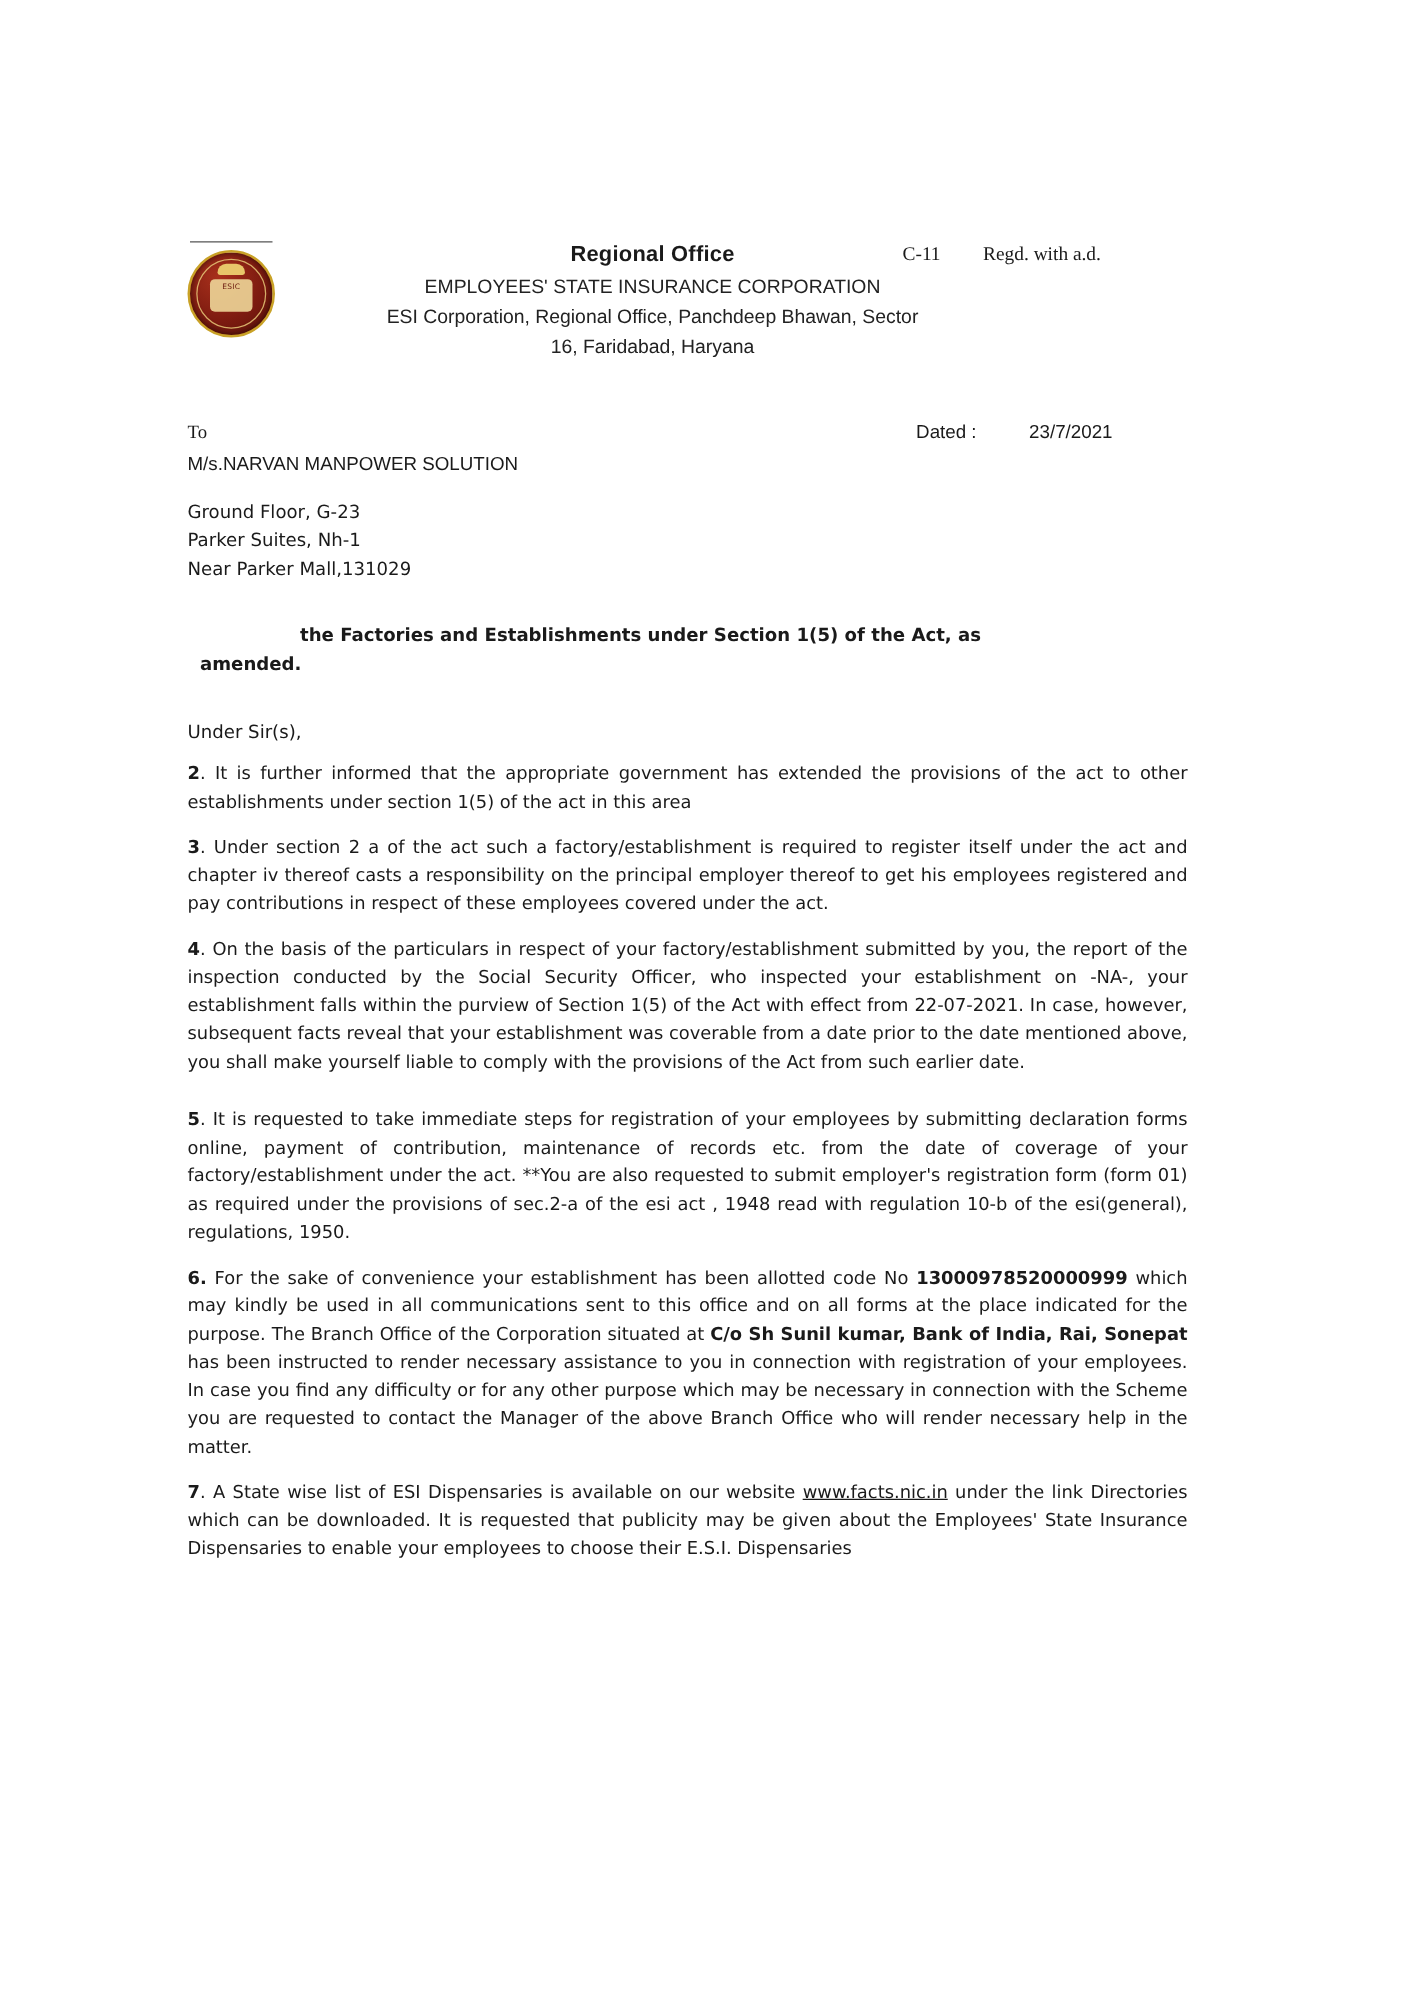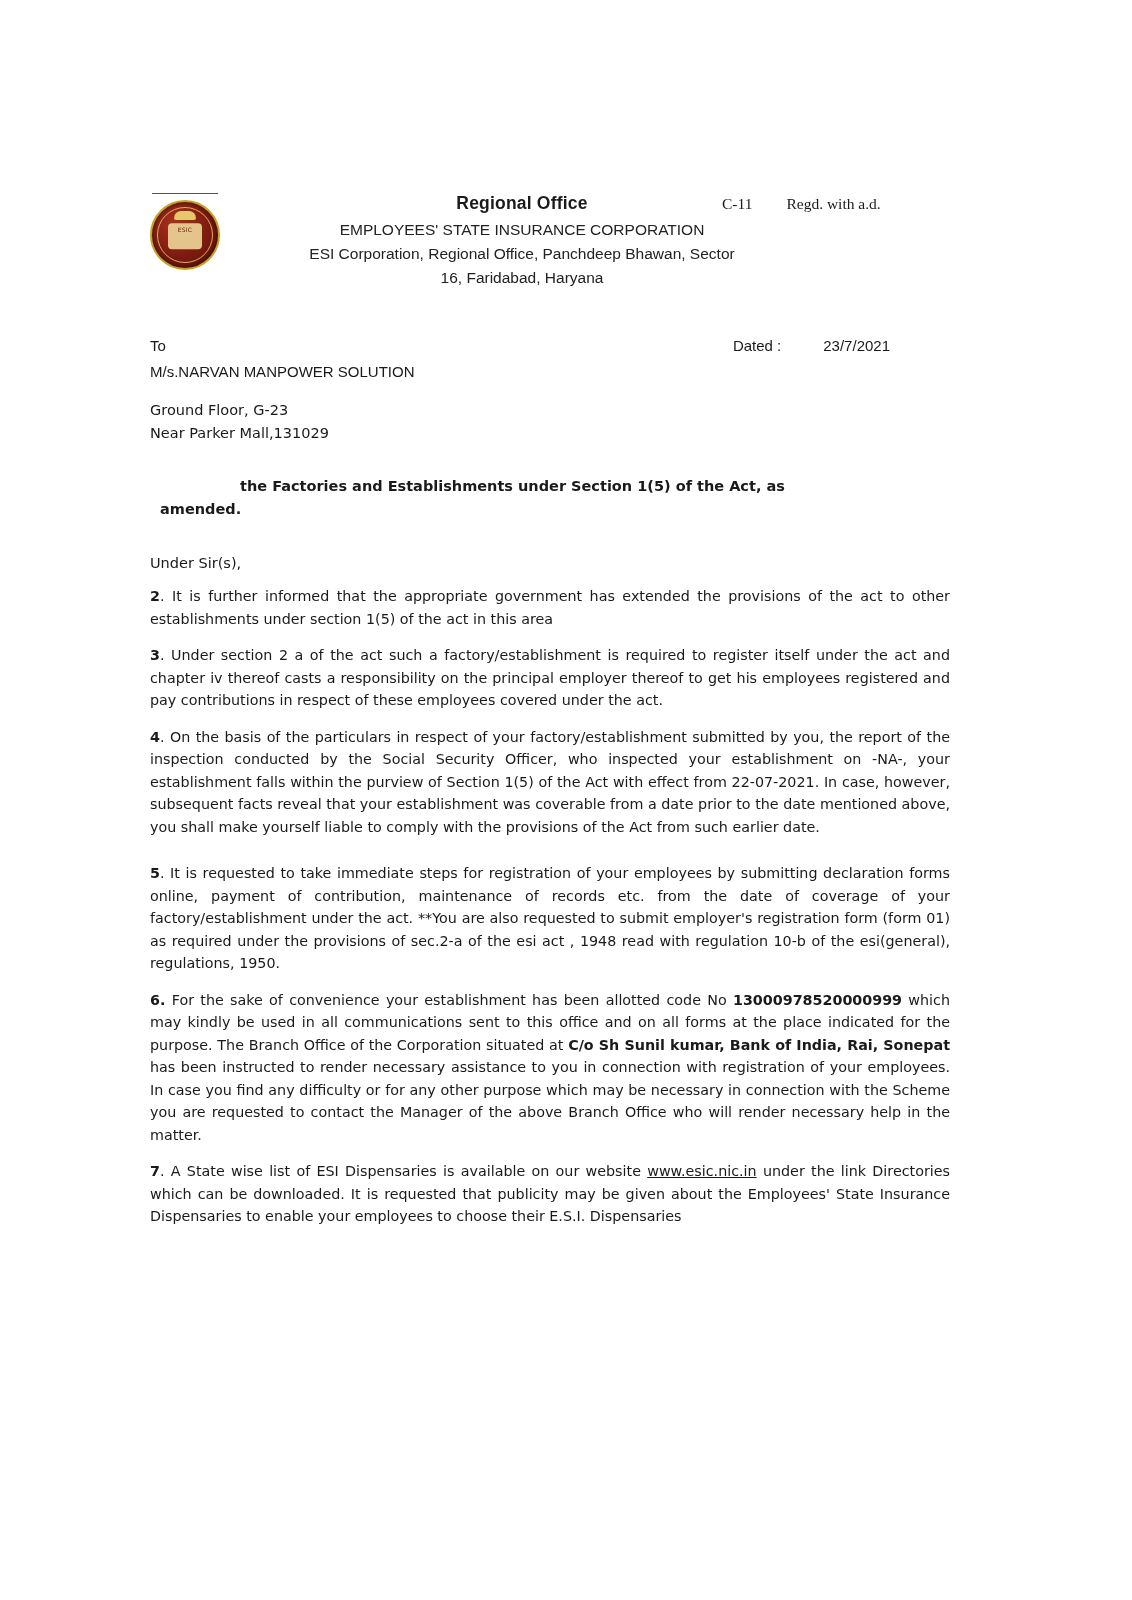--- a/index.html
+++ b/index.html
@@ -128,21 +128,21 @@
     gap: 34px;
   }
 
   
   .addr-block {
     margin-top: 30px;
     position: relative;
     font-size: 15px;
     line-height: 26px;
   }
-  .addr-to { font-family: Liberation Sans, sans-serif; }
+  .addr-to { font-family: Liberation Serif, serif; }
   .addr-name { font-family: "Liberation Sans", sans-serif; }
   .dated {
     position: absolute;
     right: 60px;
     top: 0;
     font-family: "Liberation Sans", sans-serif;
     display: flex;
     gap: 42px;
     white-space: nowrap;
   }
@@ -217,20 +217,21 @@
 
     <div class="addr-block">
       <div class="addr-to">To</div>
       <div class="addr-name">M/s.NARVAN MANPOWER SOLUTION</div>
       <div class="dated">
         <span>Dated :</span>
         <span>23/7/2021</span>
       </div>
       <div class="addr-lines">
         <div>Ground Floor, G-23</div>
+        <div>Parker Suites, Nh-1</div>
         <div>Near Parker Mall,131029</div>
       </div>
     </div>
 
     <div class="subject">
       <span class="l2">the Factories and Establishments under Section 1(5) of the Act, as</span>
       <span class="l3">amended.</span>
     </div>
 
     <div class="salutation">Under Sir(s),</div>
@@ -256,18 +257,18 @@
       <span class="num">6.</span>
       <span>For the sake of convenience your establishment has been allotted code No</span>
       <span class="b">13000978520000999</span>
       <span>which may kindly be used in all  communications sent to this office and on all forms at the place indicated for the purpose. The Branch Office of the Corporation situated at</span>
       <span class="b">C/o Sh Sunil kumar, Bank of India, Rai, Sonepat</span>
       <span>has been instructed to render necessary assistance to you in connection with registration of your employees. In case you find any difficulty or for any other purpose which may be necessary in connection with the Scheme you are requested to contact the Manager of the above Branch Office who will render necessary help in the matter.</span>
     </div>
 
     <div class="para">
       <span class="num">7</span><span>. A State wise list of ESI Dispensaries is available on our website</span>
-      <a class="link" href="#">www.esic.nic.in</a>
+      <a class="link" href="#">www.facts.nic.in</a>
       <span>under the link Directories which can be downloaded. It is requested that publicity may be given about the Employees' State Insurance Dispensaries to enable your employees to choose their E.S.I. Dispensaries</span>
     </div>
 
   </div>
 </div>
 
 </body></html>

